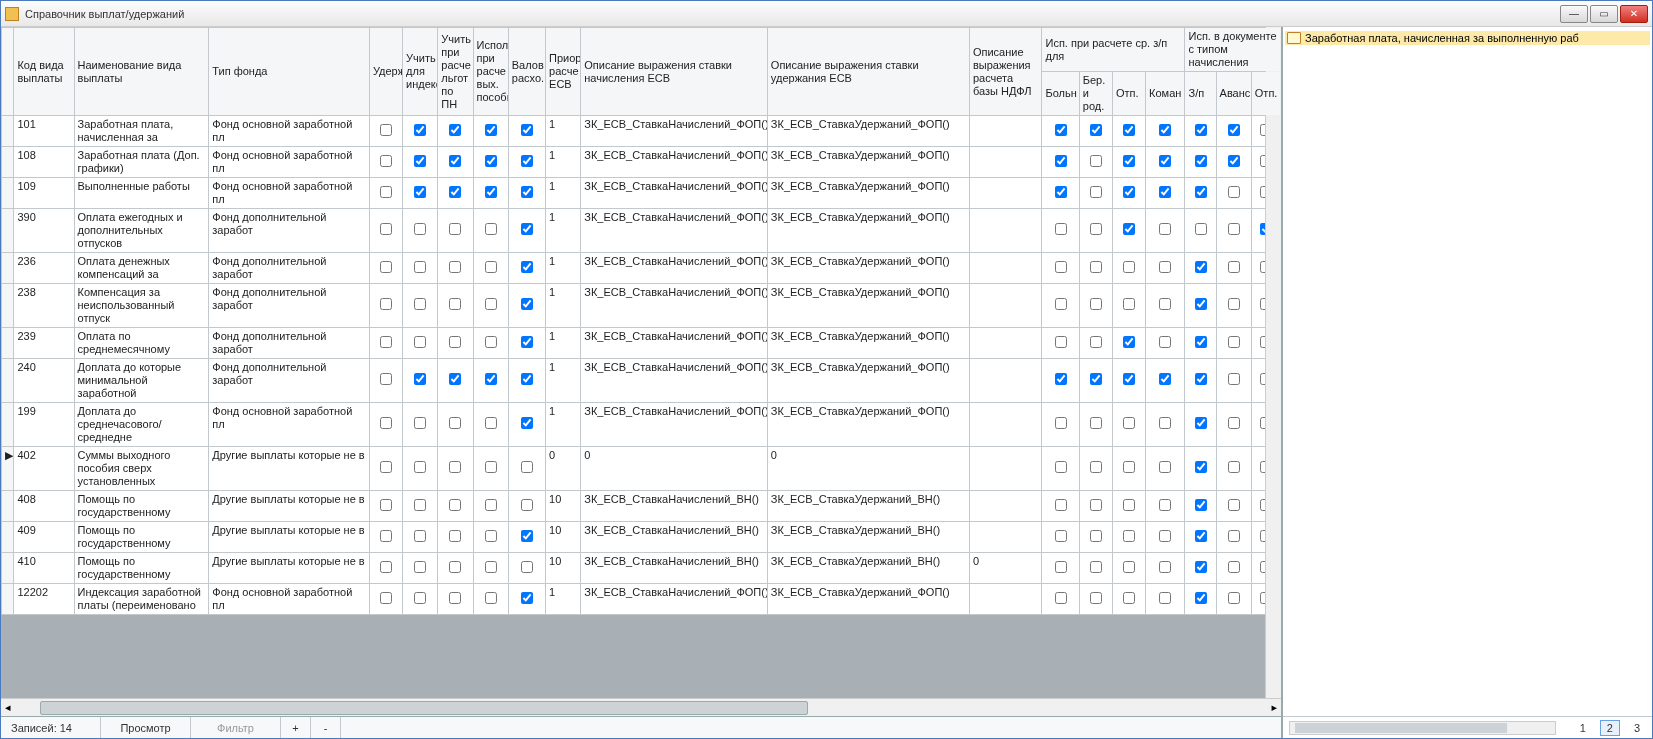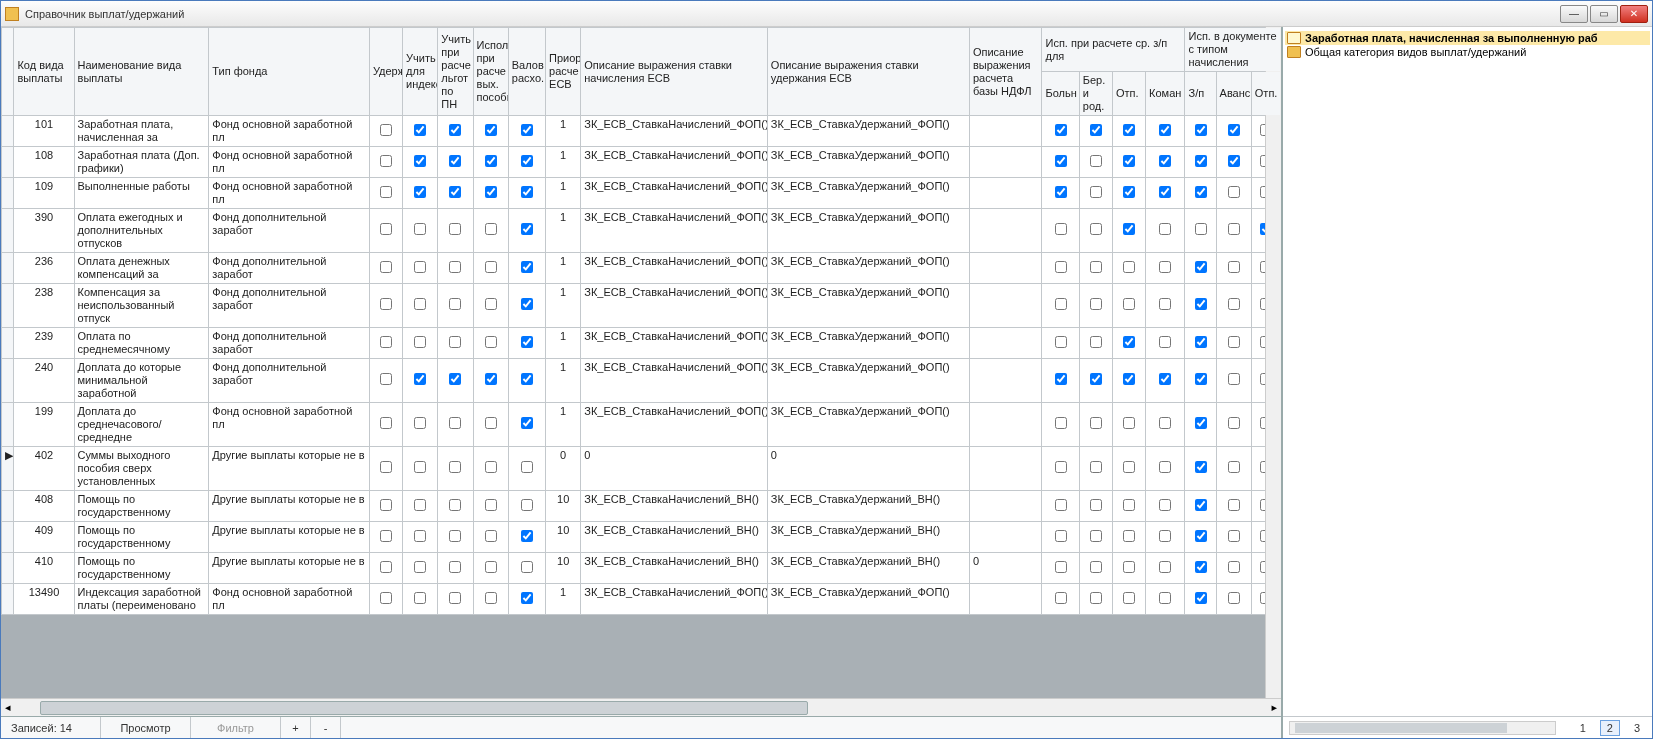--- a/index.html
+++ b/index.html
@@ -13,34 +13,34 @@
 .winbtn.close { background: linear-gradient(#f08080,#d03020); color:#fff; border-color:#a02010;}
 .body { flex:1; display:flex; overflow:hidden; }
 .left { flex:1; display:flex; flex-direction:column; border-right:1px solid #9aa; overflow:hidden; }
 .right { width: 370px; display:flex; flex-direction:column; background:#fff; border-left:1px solid #9aa; }
 .gridwrap { flex:1; overflow:hidden; position:relative; background:#a9b0b5;}
 .gridinner { position:absolute; left:0; top:0; right:0; bottom:18px; overflow:auto; background:#fff; }
 table.grid { border-collapse: collapse; table-layout:fixed; width:100%; background:#fff;}
 table.grid th, table.grid td { border:1px solid #c3c8cc; padding:2px 3px; vertical-align:top; overflow:hidden; text-overflow:clip; white-space:normal; font-size:11px; line-height:13px; color:#222; }
 table.grid th { background:#f4f6f8; font-weight:normal; text-align:left; vertical-align:middle; position:sticky; top:0; z-index:1;}
 table.grid thead tr:nth-child(2) th { top:34px; }
-table.grid td.num { text-align:center; }
+table.grid td.num { text-align:left; }
 table.grid td.chk, table.grid th.chk { text-align:center; vertical-align:middle; }
 input[type=checkbox]{ width:12px; height:12px; }
 .rowmark { width:10px; background:#f4f6f8; text-align:center; font-size:9px; color:#333;}
 .hscroll { position:absolute; left:0; right:0; bottom:0; height:18px; background:#f0f0f0; border-top:1px solid #ccc; display:flex; align-items:center; }
 .hscroll .thumb { height:14px; background:#cdd2d6; border:1px solid #9aa; width:60%; margin-left:2%; border-radius:2px;}
 .leftvscroll { position:absolute; right:0; top:0; bottom:18px; width:16px; background:#f0f0f0; border-left:1px solid #ccc; }
 .statusbar { height:22px; border-top:1px solid #9aa; background:#f7f8f9; display:flex; align-items:center; }
 .statusbar .cell { border-right:1px solid #c3c8cc; padding:0 10px; height:100%; display:flex; align-items:center; color:#333;}
 .statusbar .cell.tab { min-width:90px; justify-content:center; cursor:pointer;}
 .statusbar .cell.dim { color:#999; }
 .tree { flex:1; overflow:auto; padding:4px 2px; background:#fff; }
 .treeitem { display:flex; align-items:center; padding:1px 2px; white-space:nowrap; cursor:pointer; }
-.treeitem.sel { background:#fde9a8;font-weight:bold; }
+.treeitem.sel { background:#fde9a8; }
 .fico { width:14px; height:12px; background:#f0c050; border:1px solid #c08020; margin-right:4px; flex-shrink:0; border-radius:1px;}
 .fico.open { background:#fff8d0; border:1px solid #c08020;}
 .rightbottom { height:22px; border-top:1px solid #c3c8cc; display:flex; align-items:center; justify-content:flex-end; padding:0 6px; gap:8px;}
 .rhscroll { flex:1; background:#f0f0f0; height:14px; border:1px solid #ccc; margin-right:10px; position:relative;}
 .rhscroll .th { position:absolute; left:2%; width:80%; top:1px; bottom:1px; background:#cdd2d6;}
 .pagen { padding:1px 6px; color:#333; cursor:pointer;}
 .pagen.active { border:1px solid #6aa0e0; background:#e8f0fc;}
 th.group { text-align:center; }
 .gridarea { background:#a9b0b5; }
 </style>
@@ -394,21 +394,21 @@
                   <td class="chk"><input type="checkbox" style=""></td>
                   <td class="chk"><input type="checkbox" style=""></td>
                   <td class="chk"><input type="checkbox" style=""></td>
                   <td class="chk"><input type="checkbox" style=""></td>
                   <td class="chk"><input type="checkbox" checked="" style=""></td>
                   <td class="chk"><input type="checkbox" style=""></td>
                   <td class="chk"><input type="checkbox" style=""></td>
                 </tr>
                 <tr>
                   <td class="rowmark"></td>
-                  <td class="num">13490</td>
+                  <td class="num">12202</td>
                   <td class="">Индексация заработной платы (переименовано</td>
                   <td class="">Фонд основной заработной пл</td>
                   <td class="chk"><input type="checkbox" style=""></td>
                   <td class="chk"><input type="checkbox" style=""></td>
                   <td class="chk"><input type="checkbox" style=""></td>
                   <td class="chk"><input type="checkbox" style=""></td>
                   <td class="chk"><input type="checkbox" checked="" style=""></td>
                   <td class="num">1</td>
                   <td class="">ЗК_ЕСВ_СтавкаНачислений_ФОП()</td>
                   <td class="">ЗК_ЕСВ_СтавкаУдержаний_ФОП()</td>
@@ -439,24 +439,20 @@
         <div class="cell tab" style="min-width:30px">+</div>
         <div class="cell tab" style="min-width:30px">-</div>
       </div>
     </div>
     <div class="right">
       <div class="tree" id="tree">
           <div class="treeitem sel">
             <span class="fico open"></span>
             <span>Заработная плата, начисленная за выполненную раб</span>
           </div>
-          <div class="treeitem">
-            <span class="fico"></span>
-            <span>Общая категория видов выплат/удержаний</span>
-          </div>
         </div>
       <div class="rightbottom">
         <div class="rhscroll">
             <div class="th"></div>
           </div>
         <span class="pagen">1</span>
         <span class="pagen active">2</span>
         <span class="pagen">3</span>
       </div>
     </div>

